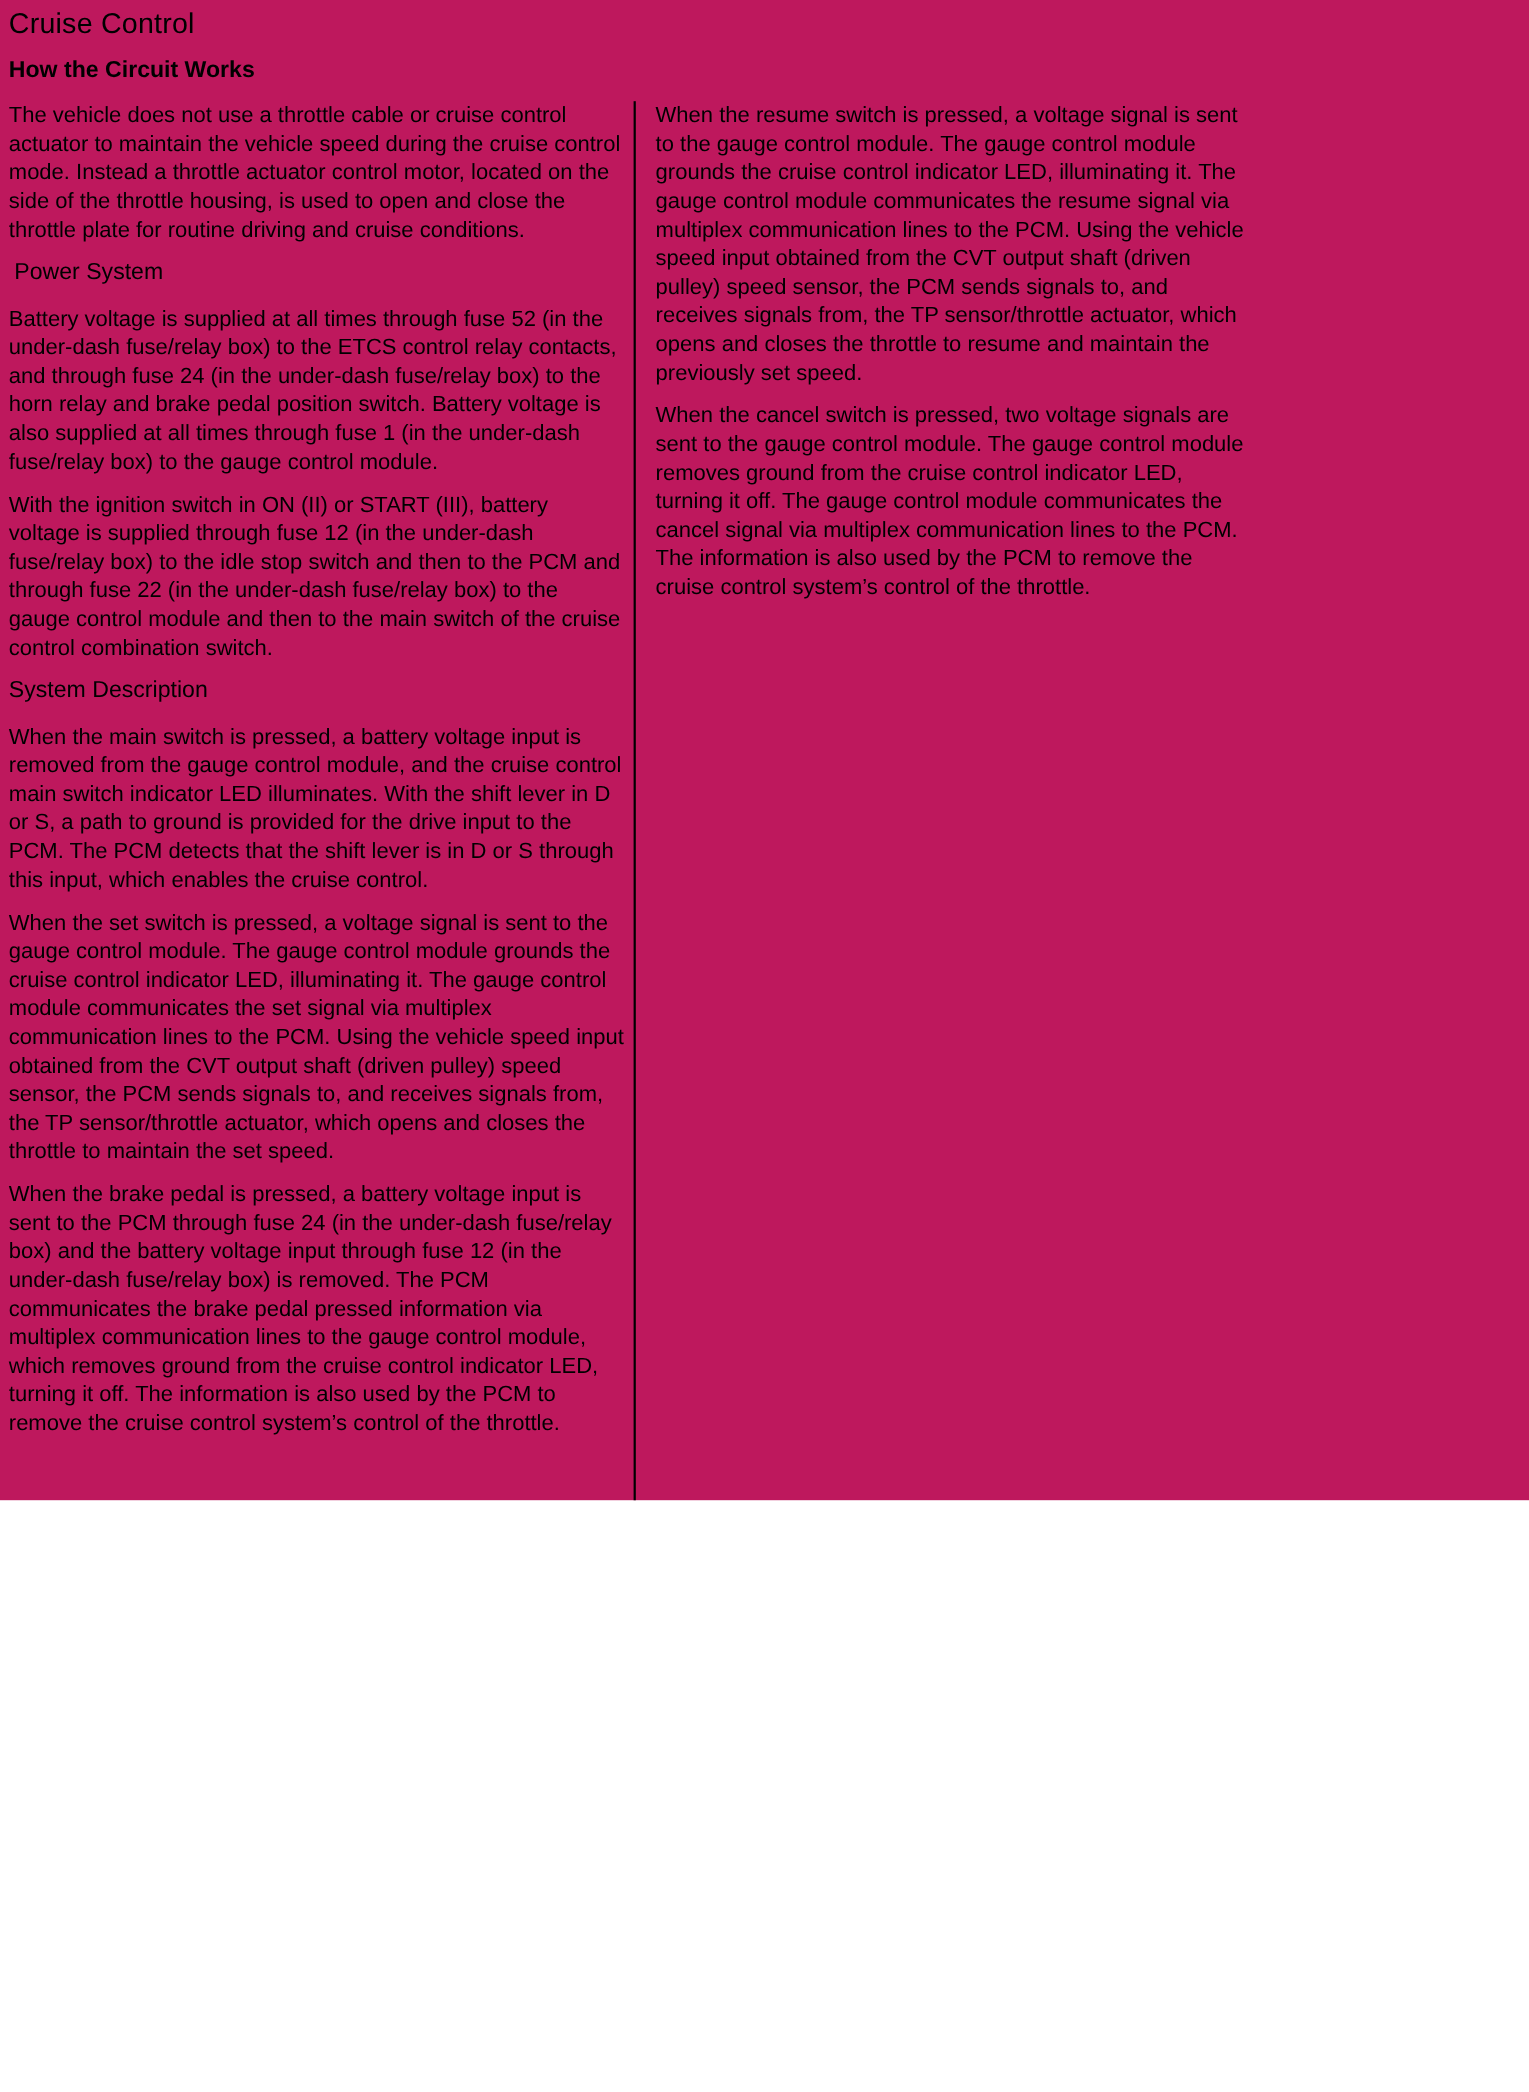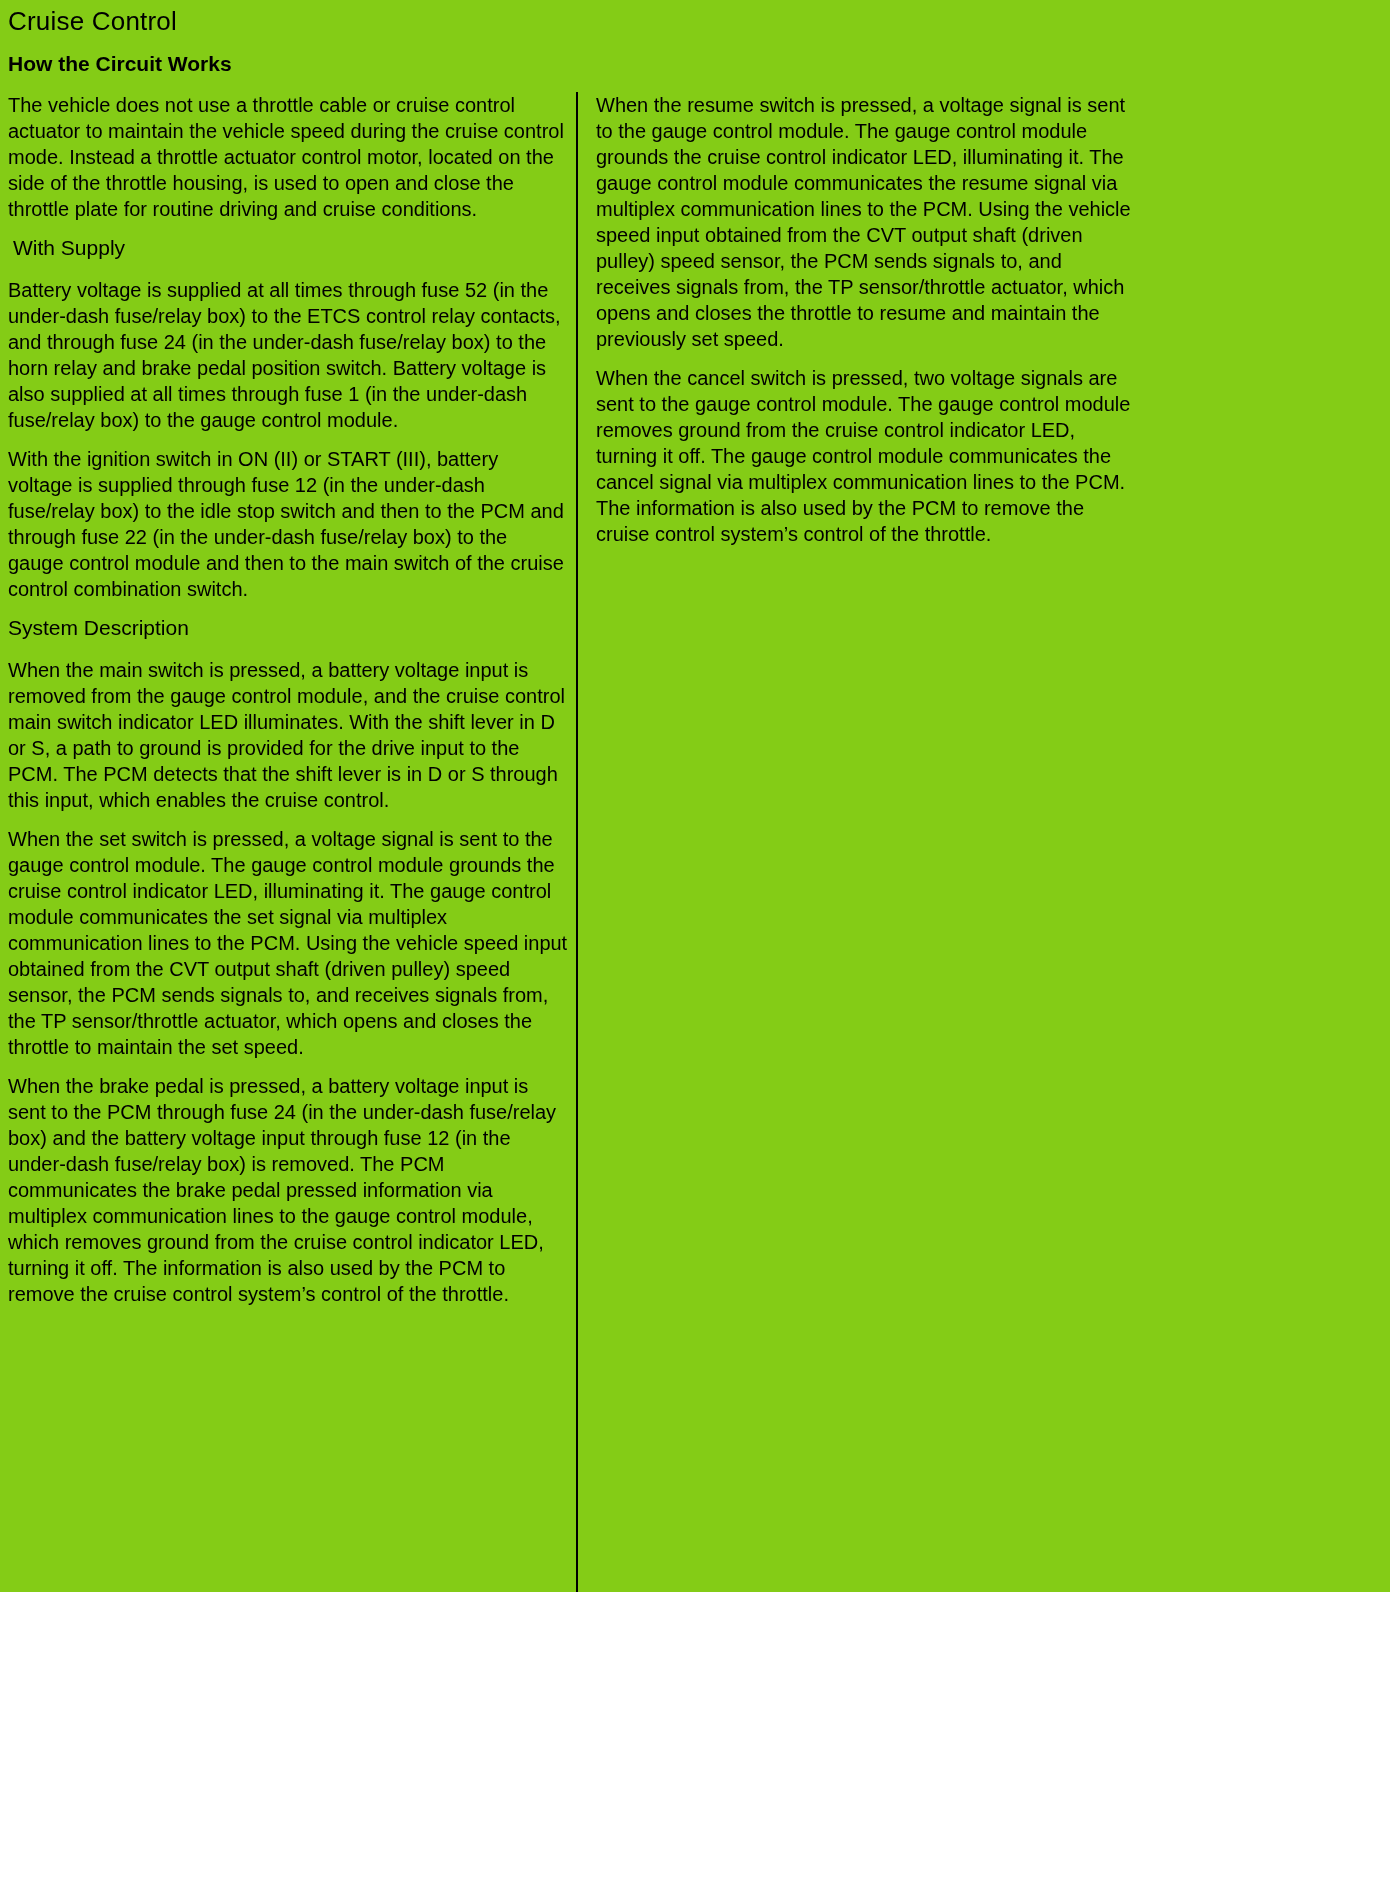--- a/index.html
+++ b/index.html
@@ -5,25 +5,25 @@
   html, body {
     margin: 0;
     padding: 0;
     background: #ffffff;
     color: #000000;
     font-family: "Liberation Sans", "DejaVu Sans", sans-serif;
   }
   .page {
     position: relative;
     width: 1390px;
-    height: 1592px;
+    height: 1364px;
     box-sizing: border-box;
     padding: 6px 10px 0 8px;
     overflow: hidden;
-    background: #84cc16;
+    background: #be185d;
   }
   .doc-title {
     font-size: 26px;
     font-weight: 400;
     margin: 0 0 15px 0;
     letter-spacing: 0.2px;
   }
   .doc-subtitle {
     font-size: 21px;
     font-weight: 700;
@@ -74,21 +74,21 @@
 
   <h1 class="doc-title">Cruise Control</h1>
 
   <h2 class="doc-subtitle">How the Circuit Works</h2>
 
   <div class="columns">
 
     <div class="col left">
       <p class="para">The vehicle does not use a throttle cable or cruise control actuator to maintain the vehicle speed during the cruise control mode. Instead a throttle actuator control motor, located on the side of the throttle housing, is used to open and close the throttle plate for routine driving and cruise conditions.</p>
 
-      <h3 class="inline-heading indented">With Supply</h3>
+      <h3 class="inline-heading indented">Power System</h3>
 
       <p class="para">Battery voltage is supplied at all times through fuse 52 (in the under-dash fuse/relay box) to the ETCS control relay contacts, and through fuse 24 (in the under-dash fuse/relay box) to the horn relay and brake pedal position switch. Battery voltage is also supplied at all times through fuse 1 (in the under-dash fuse/relay box) to the gauge control module.</p>
 
       <p class="para">With the ignition switch in ON (II) or START (III), battery voltage is supplied through fuse 12 (in the under-dash fuse/relay box) to the idle stop switch and then to the PCM and through fuse 22 (in the under-dash fuse/relay box) to the gauge control module and then to the main switch of the cruise control combination switch.</p>
 
       <h3 class="inline-heading">System Description</h3>
 
       <p class="para">When the main switch is pressed, a battery voltage input is removed from the gauge control module, and the cruise control main switch indicator LED illuminates. With the shift lever in D or S, a path to ground is provided for the drive input to the PCM. The PCM detects that the shift lever is in D or S through this input, which enables the cruise control.</p>
 
       <p class="para">When the set switch is pressed, a voltage signal is sent to the gauge control module. The gauge control module grounds the cruise control indicator LED, illuminating it. The gauge control module communicates the set signal via multiplex communication lines to the PCM. Using the vehicle speed input obtained from the CVT output shaft (driven pulley) speed sensor, the PCM sends signals to, and receives signals from, the TP sensor/throttle actuator, which opens and closes the throttle to maintain the set speed.</p>

